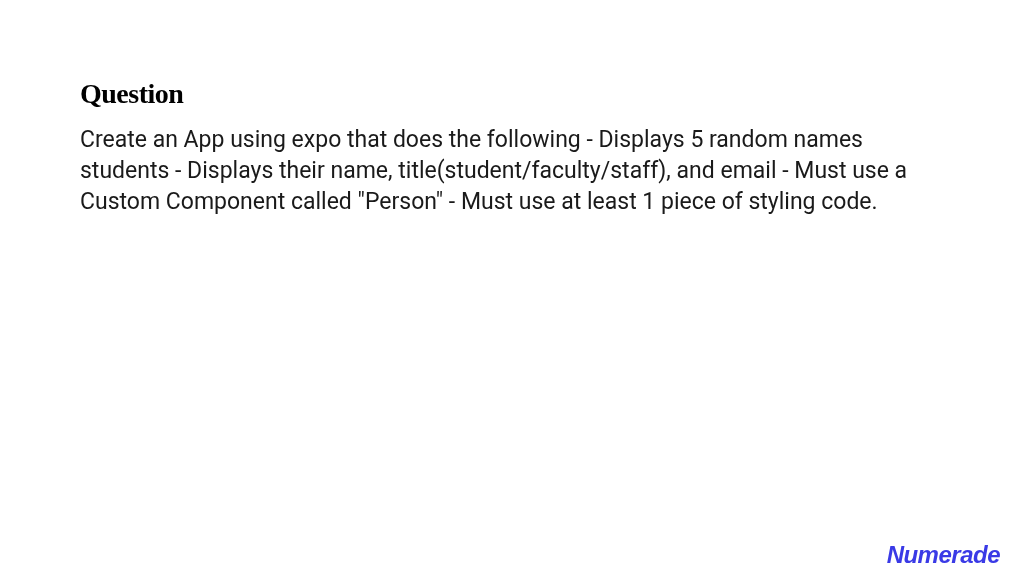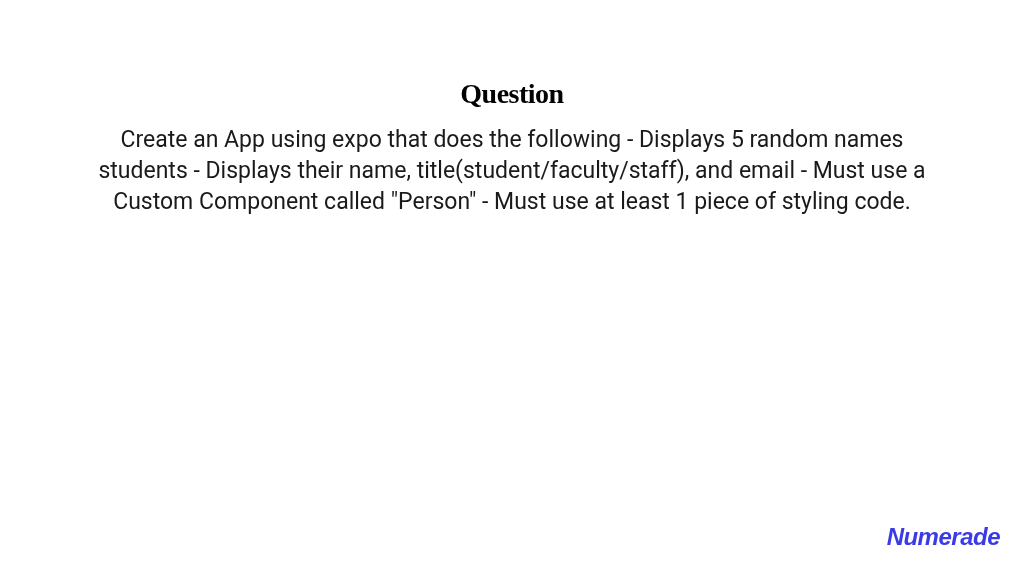--- a/index.html
+++ b/index.html
@@ -9,39 +9,38 @@
     }
     body {
       width: 1024px;
       height: 576px;
       background: #ffffff;
       font-family: -apple-system, BlinkMacSystemFont, "Segoe UI", Roboto, Helvetica, Arial, sans-serif;
       position: relative;
     }
     .content {
       padding: 78px 80px 0 80px;
-      text-align: center;
     }
     .question-heading {
       font-family: Georgia, "Times New Roman", serif;
       font-size: 28px;
       font-weight: 700;
       color: #000000;
       margin-bottom: 14px;
       letter-spacing: -0.5px;
     }
     .question-body {
       font-size: 23px;
       line-height: 1.35;
       color: #1a1a1a;
       font-weight: 400;
     }
     .logo {
       position: absolute;
-      bottom: 26px;
+      bottom: 8px;
       right: 24px;
       font-family: "Trebuchet MS", "Segoe UI", sans-serif;
       font-size: 24px;
       font-weight: 800;
       color: #3a3ae6;
       font-style: italic;
       letter-spacing: -0.5px;
     }
     .logo .n-char {
       font-style: italic;

